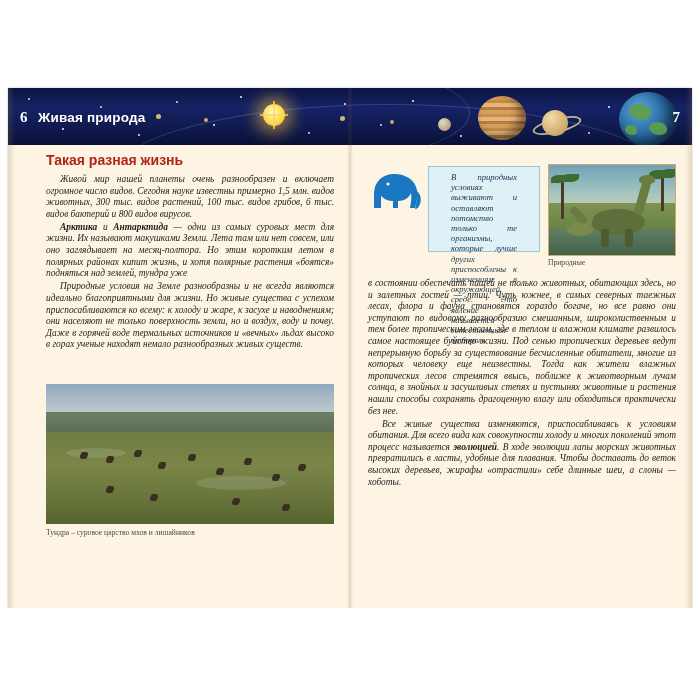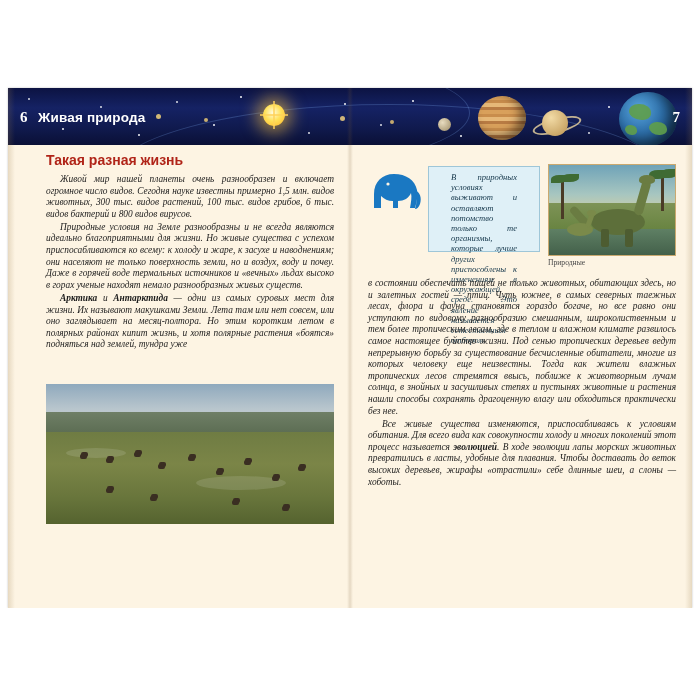--- a/index.html
+++ b/index.html
@@ -392,22 +392,22 @@
 
     <div id="page-num-left">6</div>
     <div id="running-head-left">Живая природа</div>
     <div id="page-num-right">7</div>
   </div>
 
   <div id="article-title">Такая разная жизнь</div>
 
   <div class="body-col" id="left-text">
     <p>Живой мир нашей планеты очень разнообразен и включает огромное число видов. Сегодня науке известны примерно 1,5 млн. видов животных, 300 тыс. видов растений, 100 тыс. видов грибов, 6 тыс. видов бактерий и 800 видов вирусов.</p>
+    <p><b>Арктика</b> и <b>Антарктида</b><span> — одни из самых суровых мест для жизни. Их называют макушками Земли. Лета там или нет совсем, или оно заглядывает на месяц-полтора. Но этим коротким летом в полярных районах кипит жизнь, и хотя полярные растения «боятся» подняться над землей, тундра уже</span></p>
     <p>Природные условия на Земле разнообразны и не всегда являются идеально благоприятными для жизни. Но живые существа с успехом приспосабливаются ко всему: к холоду и жаре, к засухе и наводнениям; они населяют не только поверхность земли, но и воздух, воду и почву. Даже в горячей воде термальных источников и «вечных» льдах высоко в горах ученые находят немало разнообразных живых существ.</p>
-    <p><b>Арктика</b> и <b>Антарктида</b><span> — одни из самых суровых мест для жизни. Их называют макушками Земли. Лета там или нет совсем, или оно заглядывает на месяц-полтора. Но этим коротким летом в полярных районах кипит жизнь, и хотя полярные растения «боятся» подняться над землей, тундра уже</span></p>
   </div>
 
   <div id="tundra-photo">
     <div class="tundra-sky"></div>
     <div class="tundra-hills"></div>
     <div class="tundra-field"></div>
     <div class="tundra-patch" style="left:20px; top:64px; width:60px;height:10px;"></div>
     <div class="tundra-patch" style="left:150px; top:92px; width:90px;height:14px;"></div>
     <div class="deer" style="left:34px;  top:70px;"></div>
     <div class="deer" style="left:60px;  top:74px;"></div>
@@ -416,20 +416,21 @@
     <div class="deer" style="left:142px; top:72px;"></div>
     <div class="deer" style="left:170px; top:86px;"></div>
     <div class="deer" style="left:198px; top:76px;"></div>
     <div class="deer" style="left:226px; top:92px;"></div>
     <div class="deer" style="left:252px; top:82px;"></div>
     <div class="deer" style="left:60px;  top:104px;"></div>
     <div class="deer" style="left:104px; top:112px;"></div>
     <div class="deer" style="left:186px; top:116px;"></div>
     <div class="deer" style="left:236px; top:122px;"></div>
   </div>
+  <div id="tundra-caption">Тундра – суровое царство мхов и лишайников</div>
 
   <svg id="elephant-icon" viewBox="0 0 58 44">
     <path d="M6 40 L6 26 C6 14 14 6 26 6 C38 6 47 12 49 22 C50 27 49 33 47 40 L42 40 C43 34 44 29 43 25 C41 30 36 33 30 33 L30 40 L25 40 L25 33 C20 33 16 31 13 28 L13 40 Z" fill="#1a78c2"></path>
     <path d="M47 22 C52 24 54 30 52 36 C51 39 49 41 47 41 C49 35 49 28 47 22 Z" fill="#1a78c2"></path>
     <circle cx="20" cy="16" r="1.6" fill="#fdf4e3"></circle>
   </svg>
 
   <div id="fact-box">В природных условиях выживают и оставляют потомство только те организмы, которые лучше других приспособлены к изменениям в окружающей среде. Это явление называется естественным отбором.</div>
 
   <div id="dino-photo">

